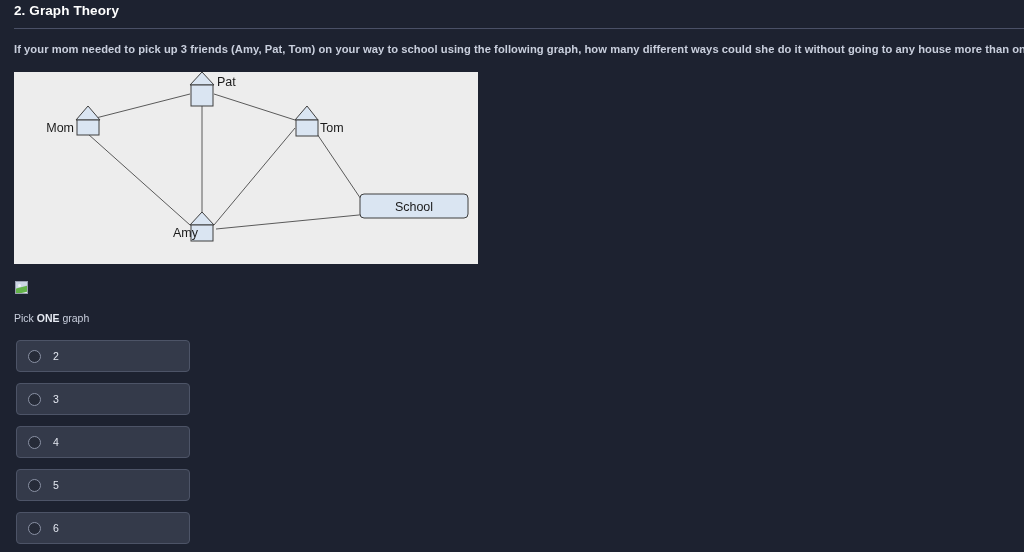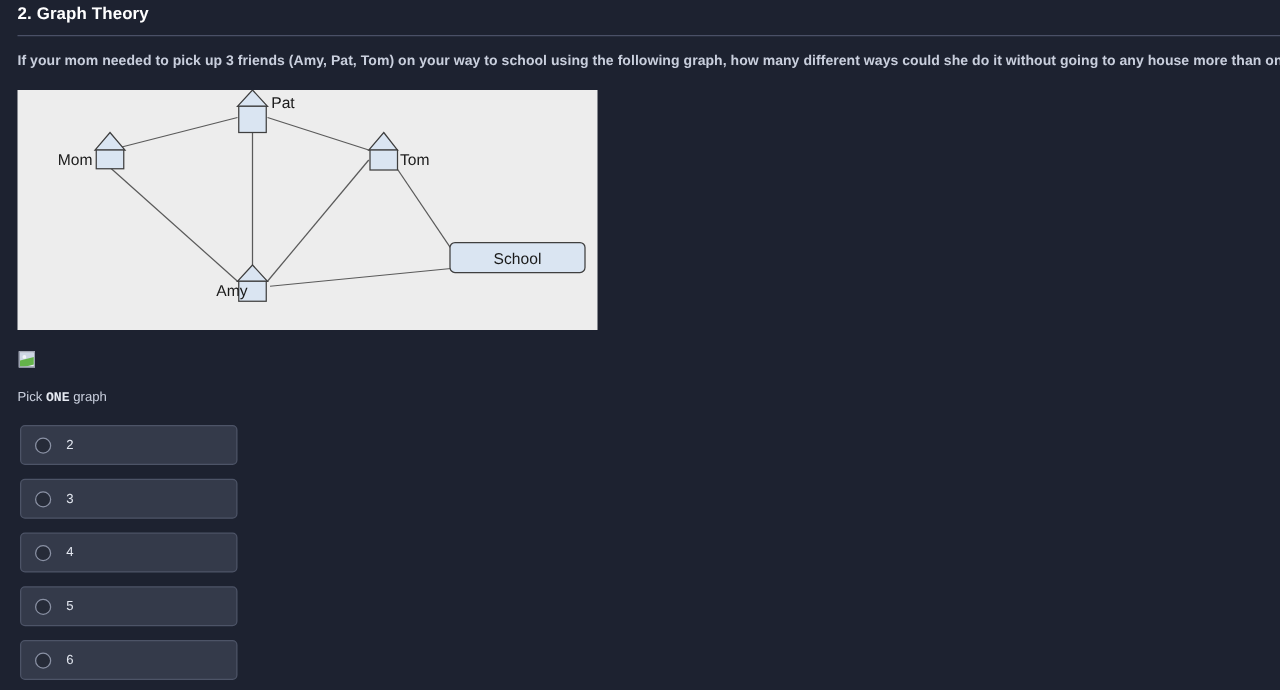--- a/index.html
+++ b/index.html
@@ -101,21 +101,21 @@
   }
 
   
   .pick-one {
     position: absolute;
     left: 14px;
     top: 312px;
     font-size: 10.5px;
     color: #c9cfdd;
   }
-  .pick-one b { font-weight: bold; color: #e6eaf2; font-family: Liberation Mono, monospace; }
+  .pick-one b { font-weight: bold; color: #e6eaf2; }
 
   
   .options {
     position: absolute;
     left: 16px;
     top: 340px;
     width: 174px;
   }
   .option-row {
     position: relative;

